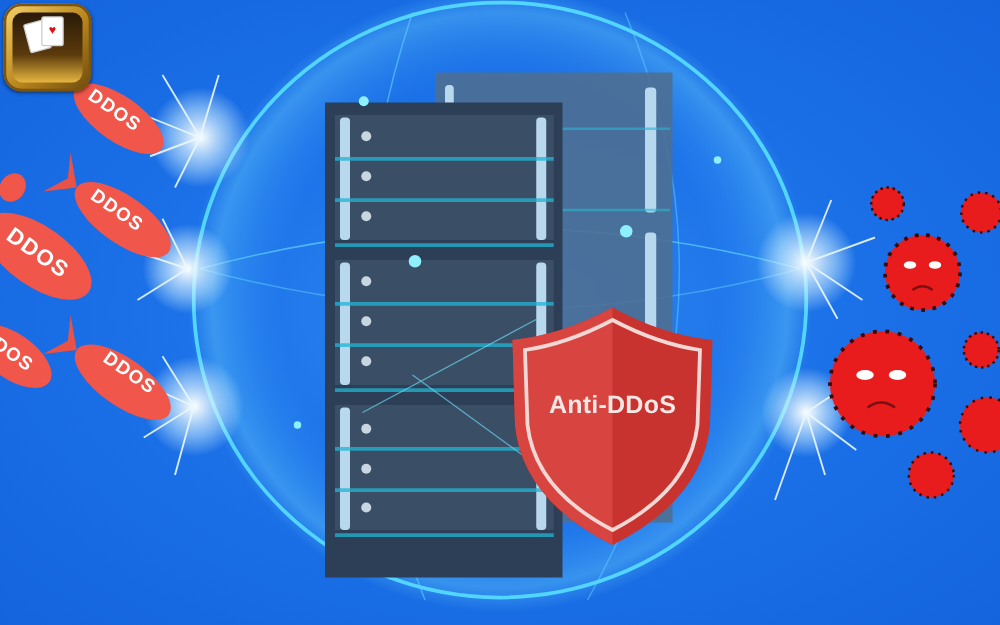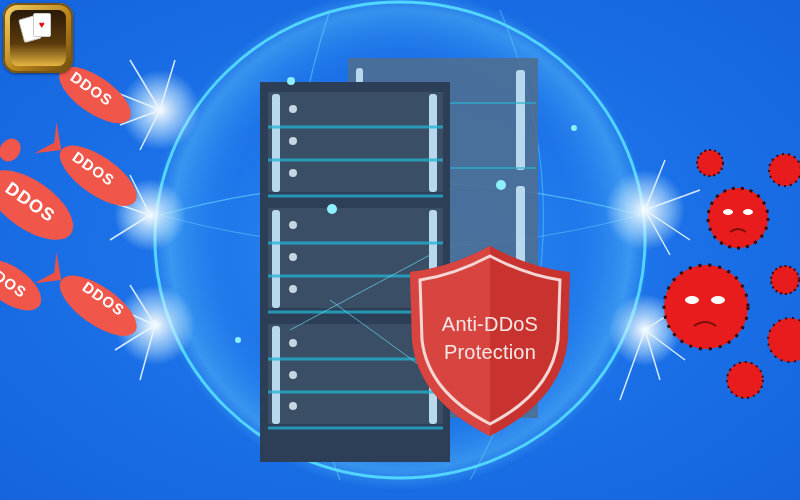--- a/index.html
+++ b/index.html
@@ -8,21 +8,21 @@
     background:radial-gradient(ellipse at 50% 50%, #2b86f0 0%, #1c72e8 45%, #1464de 100%);}
   svg{position:absolute;left:0;top:0;}
   .logo{position:absolute;left:3px;top:3px;width:70px;height:70px;border-radius:14px;
     background:linear-gradient(135deg,#f6d36a,#b8841c 55%,#6b4a0e);
     box-shadow:0 0 0 2px #7a5410 inset, 0 1px 3px rgba(0,0,0,.5);}
   .logo .inner{position:absolute;left:7px;top:7px;right:7px;bottom:7px;border-radius:8px;
     background:linear-gradient(180deg,#2a1a08,#5b3a0c 60%,#e6b640);}
   .card{position:absolute;width:16px;height:22px;background:#fff;border-radius:2px;border:1px solid #ccc;
     font-size:10px;color:#d11;text-align:center;line-height:22px;font-weight:bold;}
   .shield-text{position:absolute;left:420px;top:310px;width:140px;text-align:center;color:#f4e8e6;
-    font-size:20px;line-height:28px;font-weight:normal;letter-spacing:0.2px;}
+    font-size:20px;line-height:28px;font-weight:bold;letter-spacing:0.2px;}
   .missile-label{position:absolute;color:#fff;font-weight:bold;font-size:15px;letter-spacing:1px;}
 </style>
 </head>
 <body>
 
 <div id="stage">
 
   <svg width="800" height="500" viewBox="0 0 800 500">
     <defs>
       <radialGradient id="glow" cx="50%" cy="50%" r="50%">
@@ -199,15 +199,14 @@
   </div>
 
   <div class="missile-label" style="left:68px;top:80px;transform:rotate(35deg)">DDOS</div>
   <div class="missile-label" style="left:70px;top:160px;transform:rotate(35deg)">DDOS</div>
   <div class="missile-label" style="left:2px;top:192px;font-size:18px;transform:rotate(35deg)">DDOS</div>
   <div class="missile-label" style="left:80px;top:290px;transform:rotate(35deg)">DDOS</div>
   <div class="missile-label" style="left:-18px;top:272px;transform:rotate(35deg)">DDOS</div>
 
   <div class="shield-text">
     <div>Anti-DDoS</div>
-    <div>Protection</div>
   </div>
 </div>
 
 </body></html>

